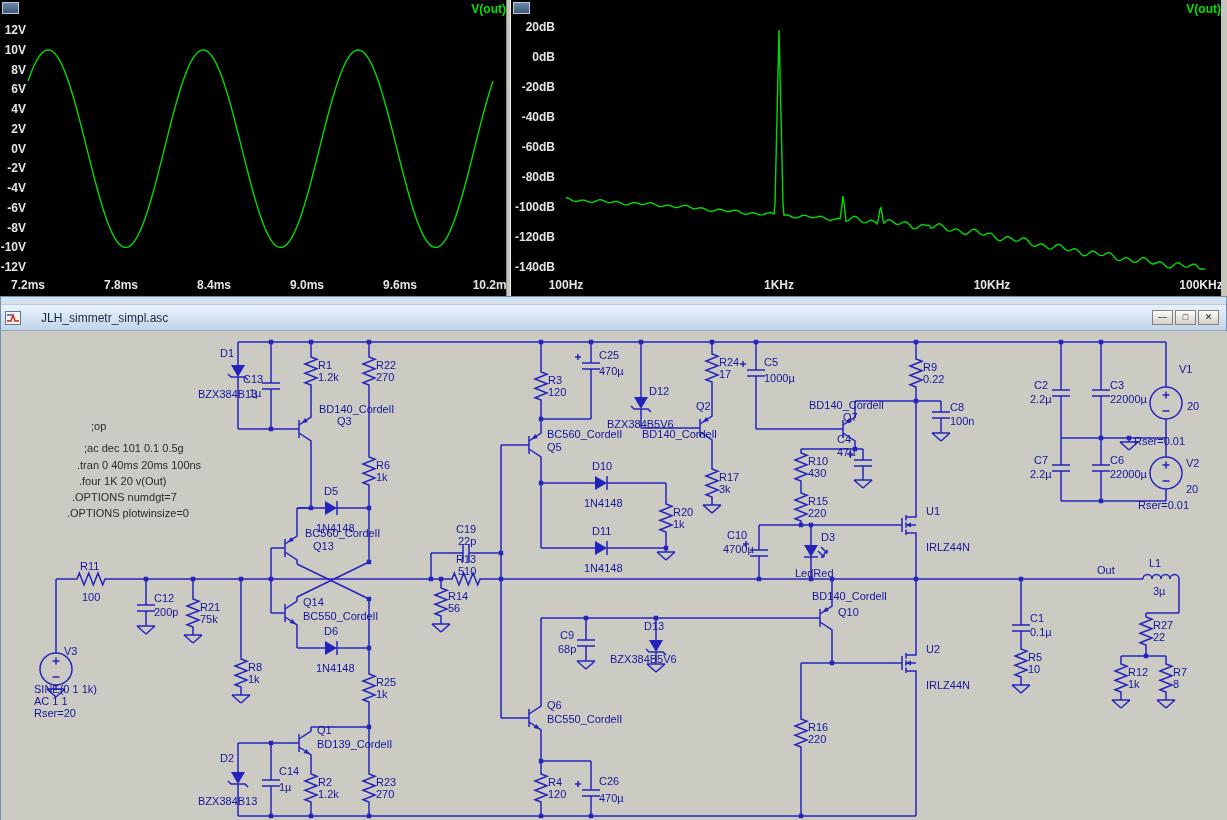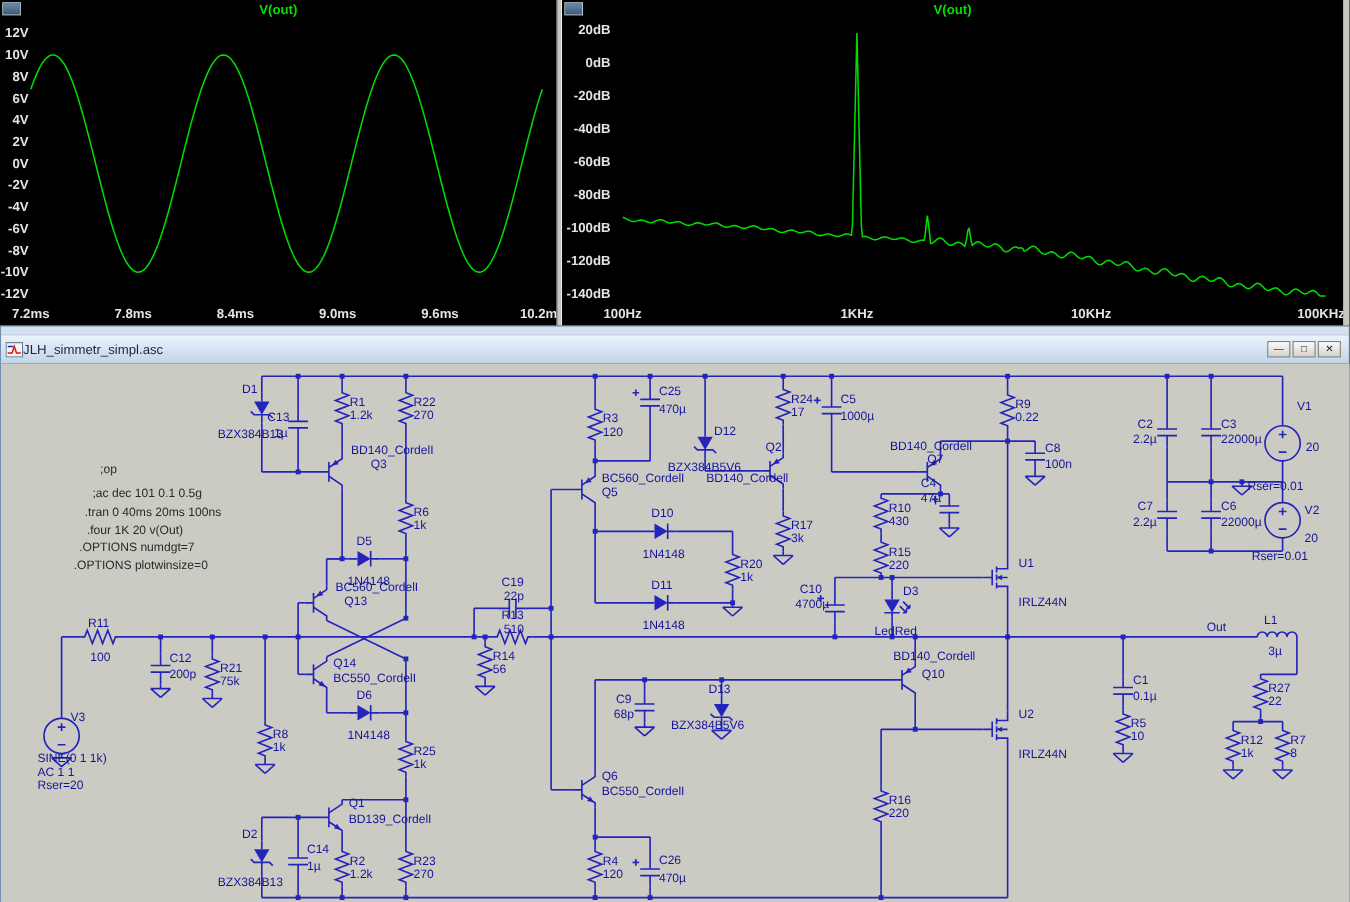--- a/index.html
+++ b/index.html
@@ -9,33 +9,33 @@
   .plots-row{position:absolute;top:0;left:0;width:1227px;height:296px;background:#000;}
   .plot-panel{position:absolute;top:0;height:296px;background:#000;}
   #plot-time{left:0;width:506px;}
   #plot-fft{left:511px;width:710px;}
   .v-divider{position:absolute;left:506px;top:0;width:5px;height:296px;background:#c6c6be;
              border-left:1px solid #8a8a82;border-right:1px solid #eeeee6;box-sizing:border-box;}
   .right-strip{position:absolute;left:1221px;top:0;width:6px;height:296px;background:#c6c6be;}
   .pane-icon{position:absolute;left:2px;top:2px;width:17px;height:12px;z-index:3;
              background:linear-gradient(#6d8ba9,#3d5a78);border:1px solid #b9c9d9;box-sizing:border-box;}
   .pane-icon:after{content:"";display:block;margin:2px;height:3px;background:#1d3putting?;}
-  .plot-title{position:absolute;top:2px;left:0;right:0;text-align:center;color:#00e000;
+  .plot-title{position:absolute;top:2px;left:0;right:0;text-align:right;color:#00e000;
               font-weight:bold;font-size:12px;z-index:2;}
   .plot-svg{position:absolute;top:0;left:0;display:block;}
   .axlbl{font:bold 12px "Liberation Sans",sans-serif;fill:#e4e4e4;}
   .trace{fill:none;stroke-width:1.4;}
   
   .schem-window{position:absolute;top:296px;left:0;width:1227px;height:524px;background:#cbcbc3;
                 border:1px solid #7090b0;box-sizing:border-box;}
   .schem-frame-top{height:7px;background:#d4e1ef;border-bottom:1px solid #b9cbde;}
   .schem-titlebar{height:25px;background:linear-gradient(#eaf3fc,#c2d5e9);display:flex;
                   align-items:center;padding:0 4px;border-bottom:1px solid #93abc4;}
   .schem-icon{width:16px;height:14px;flex:0 0 auto;}
-  .schem-title{font-size:12px;color:#18283a;margin-left:0;}
+  .schem-title{font-size:12px;color:#18283a;margin-left:20px;}
   .win-buttons{margin-left:auto;display:flex;gap:2px;padding-right:3px;}
   .win-btn{width:21px;height:15px;background:linear-gradient(#fcfbf9,#d5d1c9);
            border:1px solid #84847c;font-size:9px;line-height:13px;display:flex;
            align-items:center;justify-content:center;color:#1c1c1c;box-sizing:border-box;}
   #svg-schem{display:block;background:#cbcbc3;}
   .wire{stroke:#2424bc;stroke-width:1.5;fill:none;}
   .sym{stroke:#2424bc;stroke-width:1.5;fill:none;}
   .symfill{fill:#2424bc;stroke:none;}
   .dot{fill:#2424bc;}
   .clabel{font:11px "Liberation Sans",sans-serif;fill:#15159b;}

